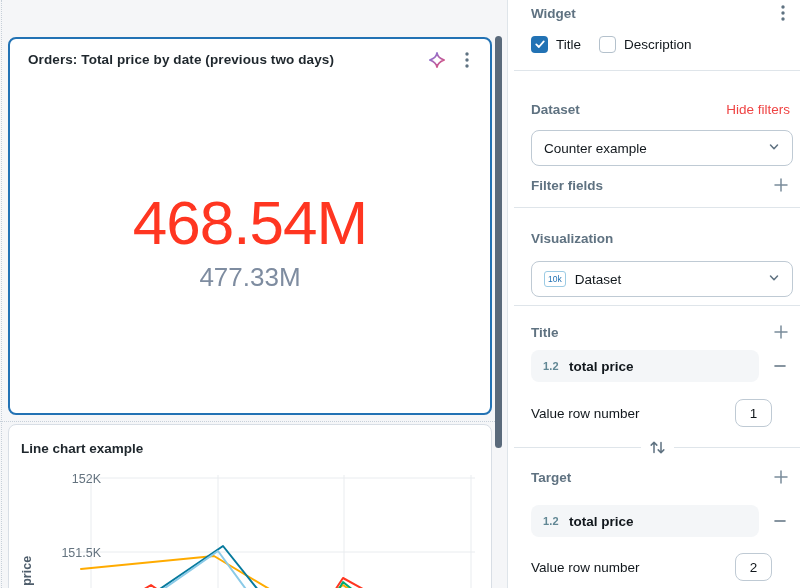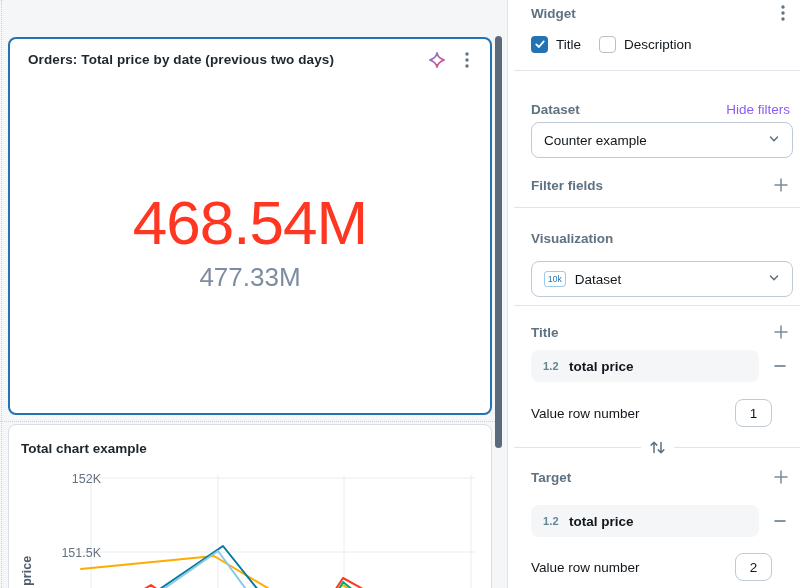--- a/index.html
+++ b/index.html
@@ -33,21 +33,21 @@
   .scrollbar-thumb { position:absolute; left:495px; top:36px; width:7px; height:412px;
     background:#5A6A7B; border-radius:4px; }
 
   
   .panel { position:absolute; left:507px; top:0; width:293px; height:588px; background:#fff;
     border-left:1px solid #DFE5EA; }
   .prow { position:absolute; left:23px; right:10px; display:flex; align-items:center; }
   .between { justify-content:space-between; }
   .sec-label { font-weight:700; color:#5F7281; font-size:13.5px; }
   .divider { position:absolute; left:6px; right:0; border-top:1px solid #DFE5EA; }
-  .link { color:#8b5cf6; cursor:pointer; }
+  .link { color:#ef4444; cursor:pointer; }
 
   .checkbox { width:17px; height:17px; border-radius:4px; display:flex; align-items:center; justify-content:center; cursor:pointer; }
   .checkbox.checked { background:#2272B4; }
   .checkbox.unchecked { background:#fff; border:1.5px solid #B4C1CC; }
   .cb-label { margin-left:8px; margin-right:18px; }
 
   .select { position:absolute; left:23px; right:7px; height:36px; border:1px solid #BFCAD4;
     border-radius:8px; background:#fff; display:flex; align-items:center; padding:0 12px; cursor:pointer; }
   .select .chev { margin-left:auto; }
   .viz-badge { border:1px solid #9CCBE4; color:#2272B4; font-size:8.5px; font-weight:400;
@@ -95,21 +95,21 @@
         </svg>
       </div>
     </div>
     <div class="counter-wrap">
       <div class="counter-value" style="color:#FF3621;">468.54M</div>
       <div class="counter-target" style="color:#7E8CA0;">477.33M</div>
     </div>
   </div>
 
   <div class="card plain">
-    <div class="chart-title">Total chart example</div>
+    <div class="chart-title">Line chart example</div>
     <svg class="chart-svg" width="484" height="320" viewBox="0 0 484 320" style="top:0;">
         <line x1="70" y1="53" x2="466" y2="53" stroke="#E9ECEF" stroke-width="1"></line>
         <line x1="70" y1="127" x2="466" y2="127" stroke="#E9ECEF" stroke-width="1"></line>
         <line x1="82" y1="50" x2="82" y2="300" stroke="#E9ECEF" stroke-width="1"></line>
         <line x1="209" y1="50" x2="209" y2="300" stroke="#E9ECEF" stroke-width="1"></line>
         <line x1="335" y1="50" x2="335" y2="300" stroke="#E9ECEF" stroke-width="1"></line>
         <line x1="462" y1="50" x2="462" y2="300" stroke="#E9ECEF" stroke-width="1"></line>
         <polyline points="72,144 205,131 262,165 300,186 334,160 372,186" fill="none" stroke="#FFAB00" stroke-width="2" stroke-linejoin="round" stroke-linecap="round"></polyline>
         <polyline points="104,196 214,121 258,176 300,222 334,176 370,200" fill="none" stroke="#077A9D" stroke-width="2" stroke-linejoin="round" stroke-linecap="round"></polyline>
         <polyline points="100,202 209,126 250,182 295,230 334,182 365,206" fill="none" stroke="#8BCAE7" stroke-width="2" stroke-linejoin="round" stroke-linecap="round"></polyline>
@@ -148,21 +148,21 @@
     <span class="cb-label">Description</span>
   </div>
 
   <div class="divider" style="top:70px;"></div>
 
   <div class="prow between" style="top:100px; height:18px;">
     <span class="sec-label">Dataset</span>
     <span class="link">Hide filters</span>
   </div>
 
-  <div class="select" style="top:122px;">
+  <div class="select" style="top:130px;">
     <span>Counter example</span>
     <span class="chev">
       <svg width="12" height="12" viewBox="0 0 12 12">
           <polyline points="2.5,4 6,7.8 9.5,4" fill="none" stroke="#5F7281" stroke-width="1.5" stroke-linecap="round" stroke-linejoin="round"></polyline>
         </svg>
     </span>
   </div>
 
   <div class="prow between" style="top:176px; height:18px;">
     <span class="sec-label">Filter fields</span>

